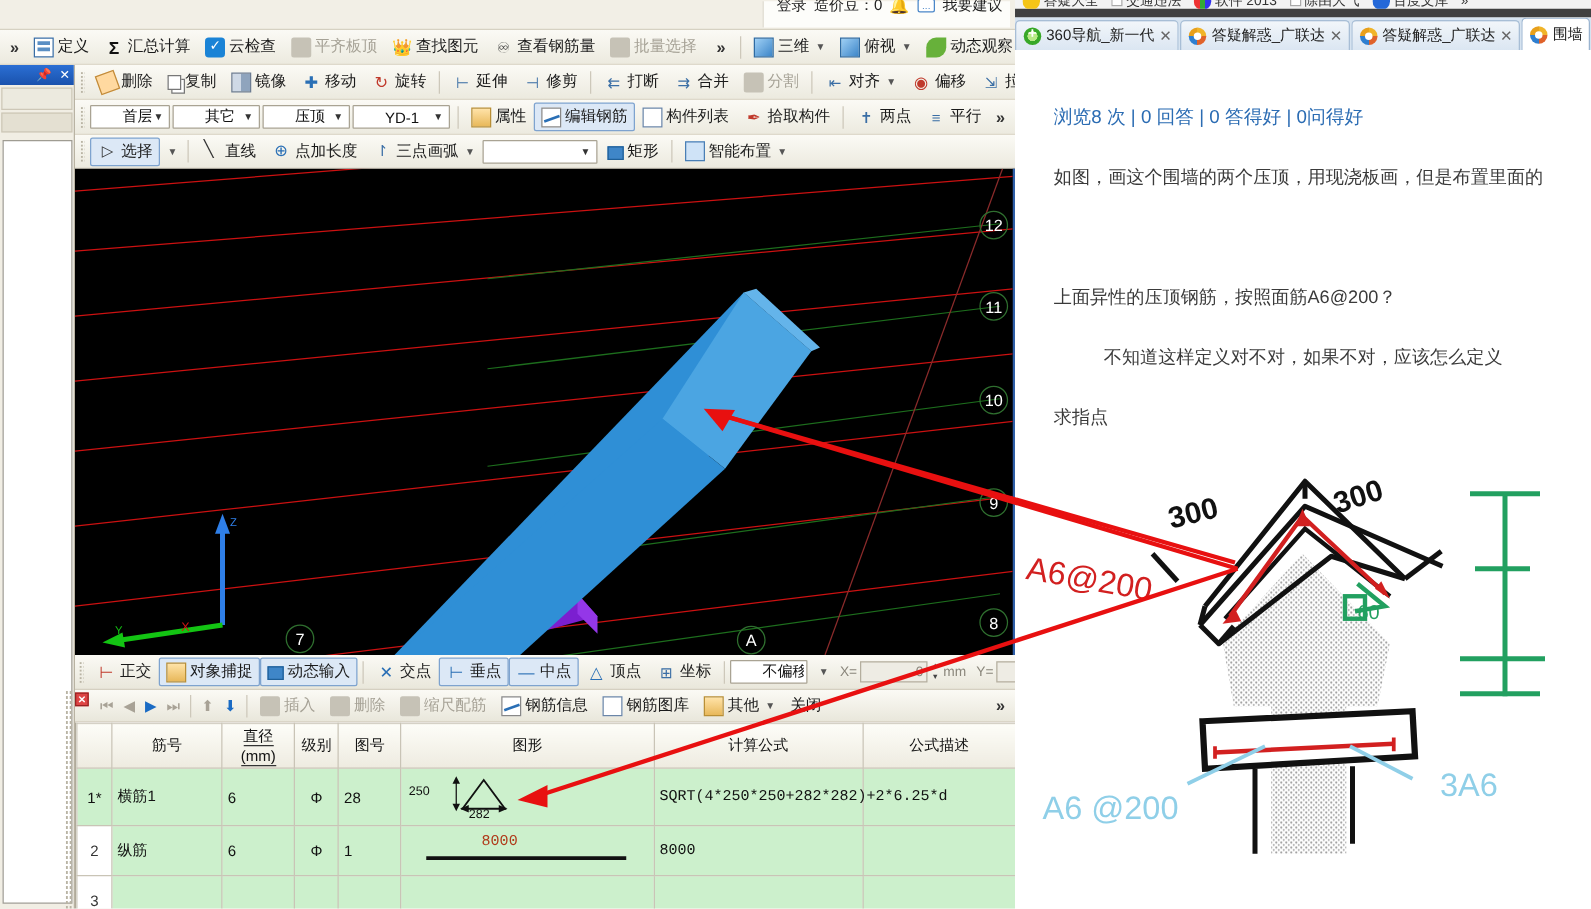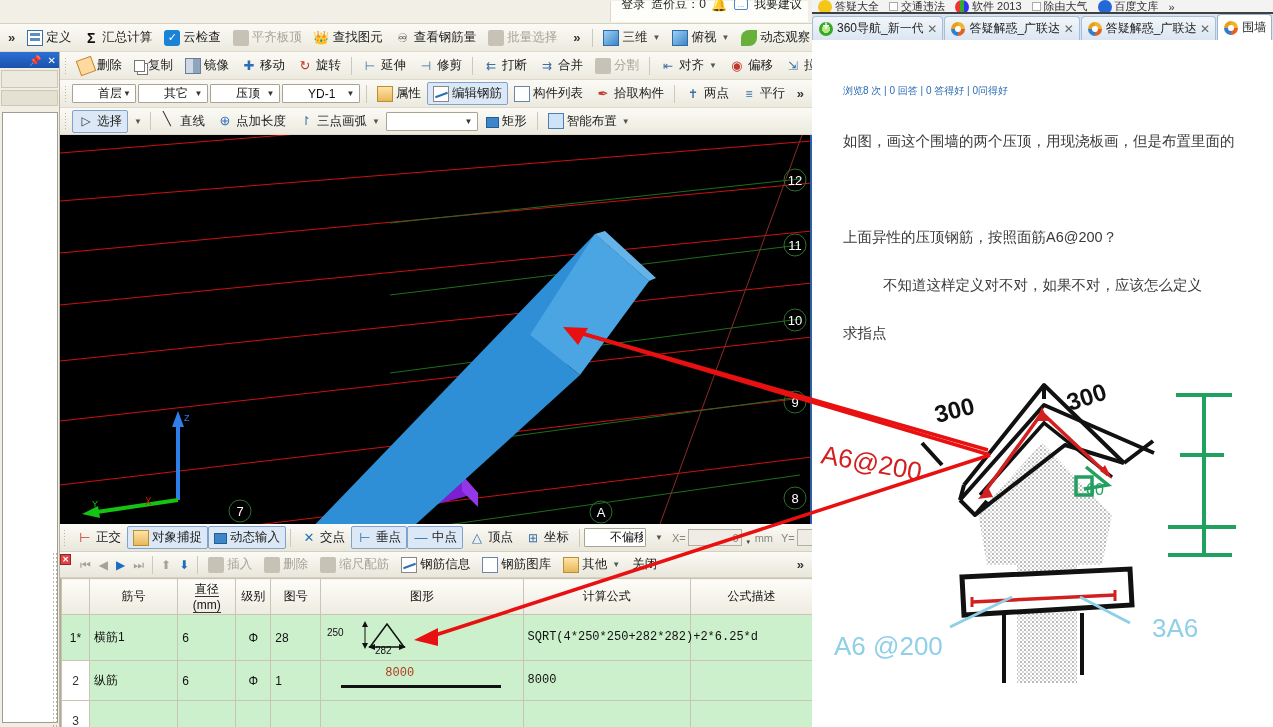--- a/index.html
+++ b/index.html
@@ -212,22 +212,22 @@
     background-size: 3px 4px;
   }
 
   
   #browser {
     position:absolute; left:812px; top:0; width:461px; height:727px;
     background:#fff; overflow:hidden;
   }
   #bookmarkbar {
     position:absolute; left:0; top:0; width:461px; height:14px;
-    background:#f3f3f3; overflow:hidden; border-bottom:2px solid #404040;
-    display:flex; gap:10px; padding-left:6px;
+    background:#f3f3f3; overflow:hidden; border-bottom:7px solid #404040;
+    display:flex; align-items:flex-end; gap:10px; padding-left:6px;
     font-size:11px; color:#333; white-space:nowrap;
   }
   .bmk { display:flex; align-items:center; gap:3px; height:13px; overflow:hidden; }
   .bmk .sq { width:9px;height:9px;border:1px solid #aaa;background:#fff;display:inline-block;}
   #tabstrip {
     position:absolute; left:0; top:14px; width:461px; height:26px;
     background:#d6e3f0; display:flex; align-items:flex-end;
   }
   .tab {
     height:24px; display:flex; align-items:center; gap:4px;
@@ -240,21 +240,21 @@
   .tab.active { background:#fff; border-color:#9ab4d0; height:26px;font-family:Liberation Mono, monospace; }
   .tab .tlabel { max-width:108px; overflow:hidden; text-overflow:clip; white-space:nowrap;}
   .tab .tclose { color:#666; font-size:12px; }
   .favicon { width:14px;height:14px;flex:none; display:inline-block; border-radius:50%;}
   .fav-360 { background: radial-gradient(circle at 50% 50%, #b8e986 0 40%, #38a828 42% 100%); position:relative;}
   .fav-360::after{content:"+";position:absolute;left:0;right:0;top:-3px;color:#fff;font-size:12px;text-align:center;font-weight:bold;}
   .fav-ie { background: conic-gradient(#f0b429 0 25%, #e0622a 25% 50%, #2f7fd0 50% 75%, #e8a01c 75% 100%); position:relative;}
   .fav-ie::after{content:"";position:absolute;left:4px;top:4px;width:6px;height:6px;background:#fff;border-radius:50%;}
   #pagearea { position:absolute; left:0; top:40px; width:461px; height:687px; background:#fff; }
   .statline {
-    position:absolute; left:31px; top:44px; font-size:10px; color:#2b6cb3; white-space:nowrap;
+    position:absolute; left:31px; top:44px; font-size:15px; color:#2b6cb3; white-space:nowrap;
   }
   .qline {
     position:absolute; left:31px; font-size:14.5px; color:#3a3a3a; white-space:nowrap;
   }
   #sketch { position:absolute; left:0; top:325px; width:461px; height:402px; }
 
   
   #annot { position:absolute; left:0; top:0; width:1273px; height:727px; pointer-events:none; }
 </style>
 </head>

